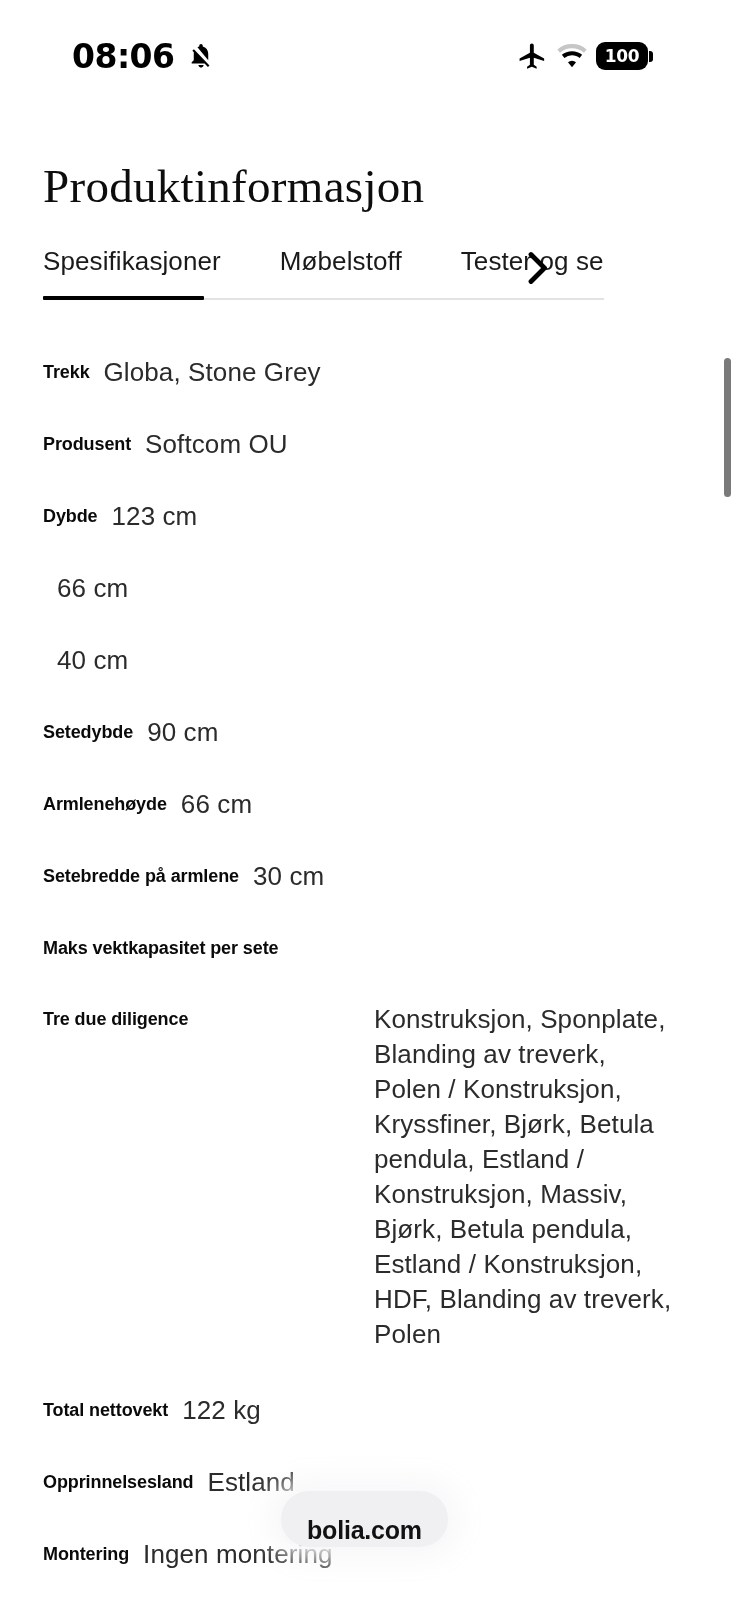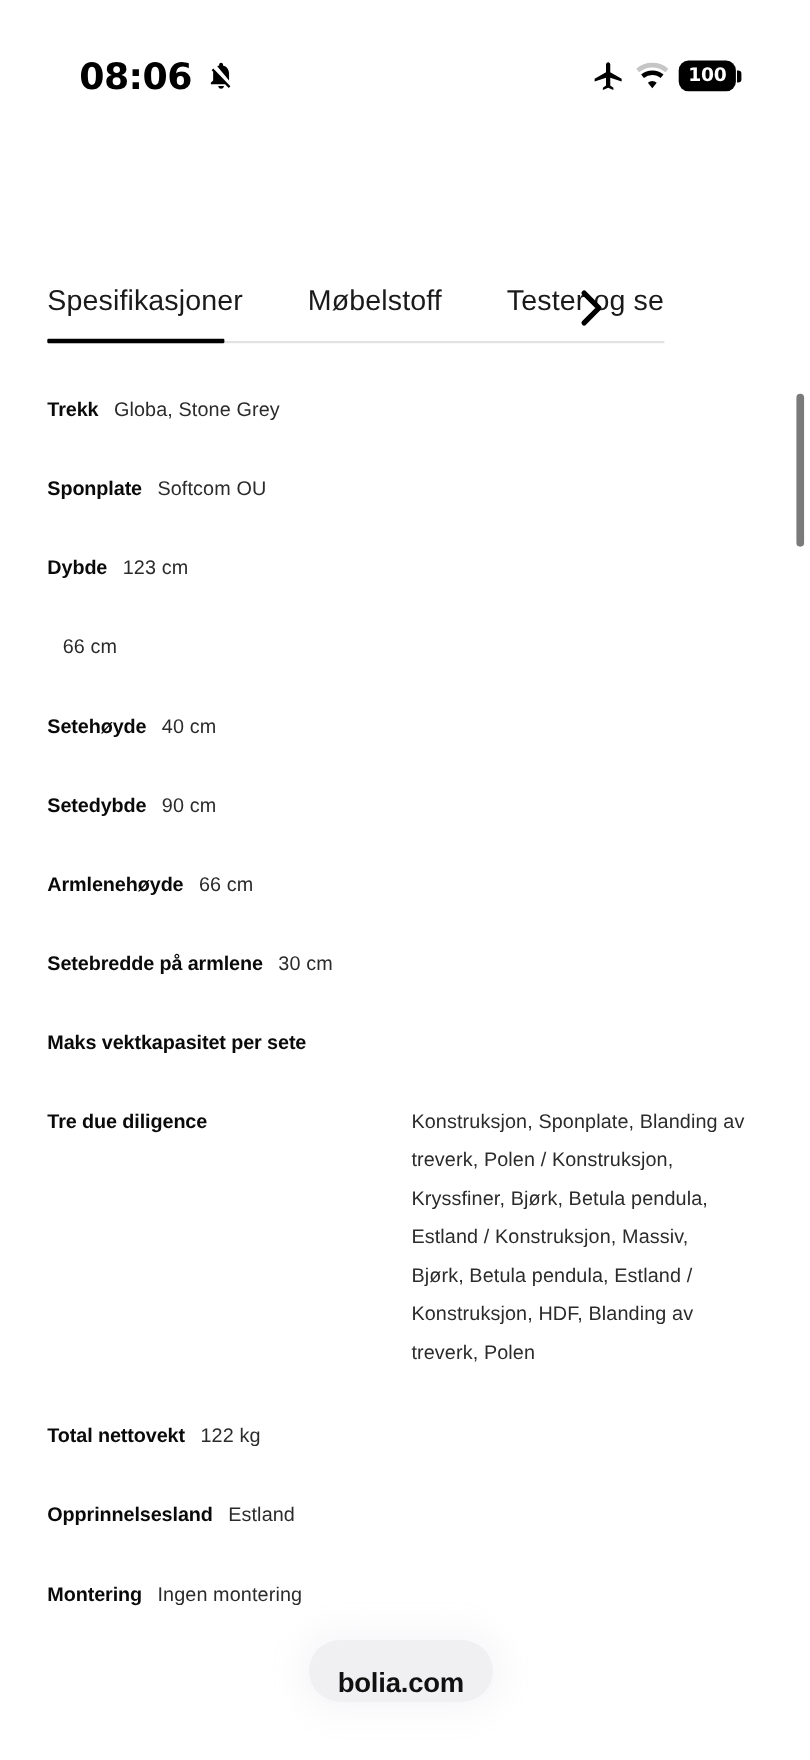--- a/index.html
+++ b/index.html
@@ -23,22 +23,21 @@
 
   
   .statusbar {
     position: absolute;
     top: 0; left: 0;
     width: 736px;
     height: 112px;
     display: flex;
     align-items: center;
     justify-content: space-between;
-    padding: 0 40px 0 72px;
-    margin-top: 13px;
+    padding: 0 61px 0 72px;
   }
   .status-left {
     display: flex;
     align-items: center;
     gap: 12px;
   }
   .status-clock {
     font-family: "DejaVu Sans", sans-serif;
     font-size: 33px;
     font-weight: 700;
@@ -95,21 +94,21 @@
     font-weight: 400;
     color: #0d0d0d;
     letter-spacing: 0.3px;
     line-height: 1.2;
     white-space: nowrap;
   }
 
   
   .tabbar {
     position: absolute;
-    top: 256px;
+    top: 244px;
     left: 0;
     width: 604px;
     height: 62px;
     overflow: hidden;
   }
   .tabs {
     position: absolute;
     left: 43px;
     top: 0;
     display: flex;
@@ -169,21 +168,21 @@
     font-size: 18px;
     font-weight: 700;
     color: #0a0a0a;
     line-height: 72px;
     letter-spacing: -0.1px;
     white-space: nowrap;
     flex: 0 0 auto;
   }
   .spec-row.multiline .spec-label { line-height: 1; padding-top: 26px; }
   .spec-value {
-    font-size: 18px;
+    font-size: 26px;
     font-weight: 400;
     color: #2b2b2b;
     line-height: 72px;
     letter-spacing: 0.1px;
     flex: 0 0 auto;
     padding-left: 14px;
   }
   .spec-row.pad-wide .spec-label { min-width: 317px; }
   .spec-row.multiline .spec-value {
     line-height: 35px;
@@ -268,20 +267,21 @@
       </span>
       <span class="battery">
         <span class="battery-body">
           <span class="battery-text">100</span>
         </span>
         <span class="battery-nub"></span>
       </span>
     </div>
   </div>
 
+  <h1 class="page-title">Produktinformasjon</h1>
 
   <div class="tabbar">
     <div class="tabs">
       <button class="tab">Spesifikasjoner</button>
       <button class="tab">Møbelstoff</button>
       <button class="tab">Tester og sertifisering</button>
     </div>
     <span class="tab-chevron">
       <svg width="26" height="36" viewBox="0 0 16 24" fill="none" aria-hidden="true">
         <path d="M4 3l9 9-9 9" stroke="#000000" stroke-width="3.2" stroke-linecap="round" stroke-linejoin="round"></path>
@@ -292,36 +292,35 @@
   </div>
 
   <div class="spec-list">
 
     <div class="spec-row">
       <span class="spec-label">Trekk</span>
       <span class="spec-value">Globa, Stone Grey</span>
     </div>
 
     <div class="spec-row">
-      <span class="spec-label">Sponplate</span>
+      <span class="spec-label">Produsent</span>
       <span class="spec-value">Softcom OU</span>
     </div>
 
 
     <div class="spec-row">
       <span class="spec-label">Dybde</span>
       <span class="spec-value">123 cm</span>
     </div>
 
     <div class="spec-row">
       <span class="spec-value">66 cm</span>
     </div>
 
     <div class="spec-row">
-      <span class="spec-label">Setehøyde</span>
       <span class="spec-value">40 cm</span>
     </div>
 
     <div class="spec-row">
       <span class="spec-label">Setedybde</span>
       <span class="spec-value">90 cm</span>
     </div>
 
     <div class="spec-row">
       <span class="spec-label">Armlenehøyde</span>

